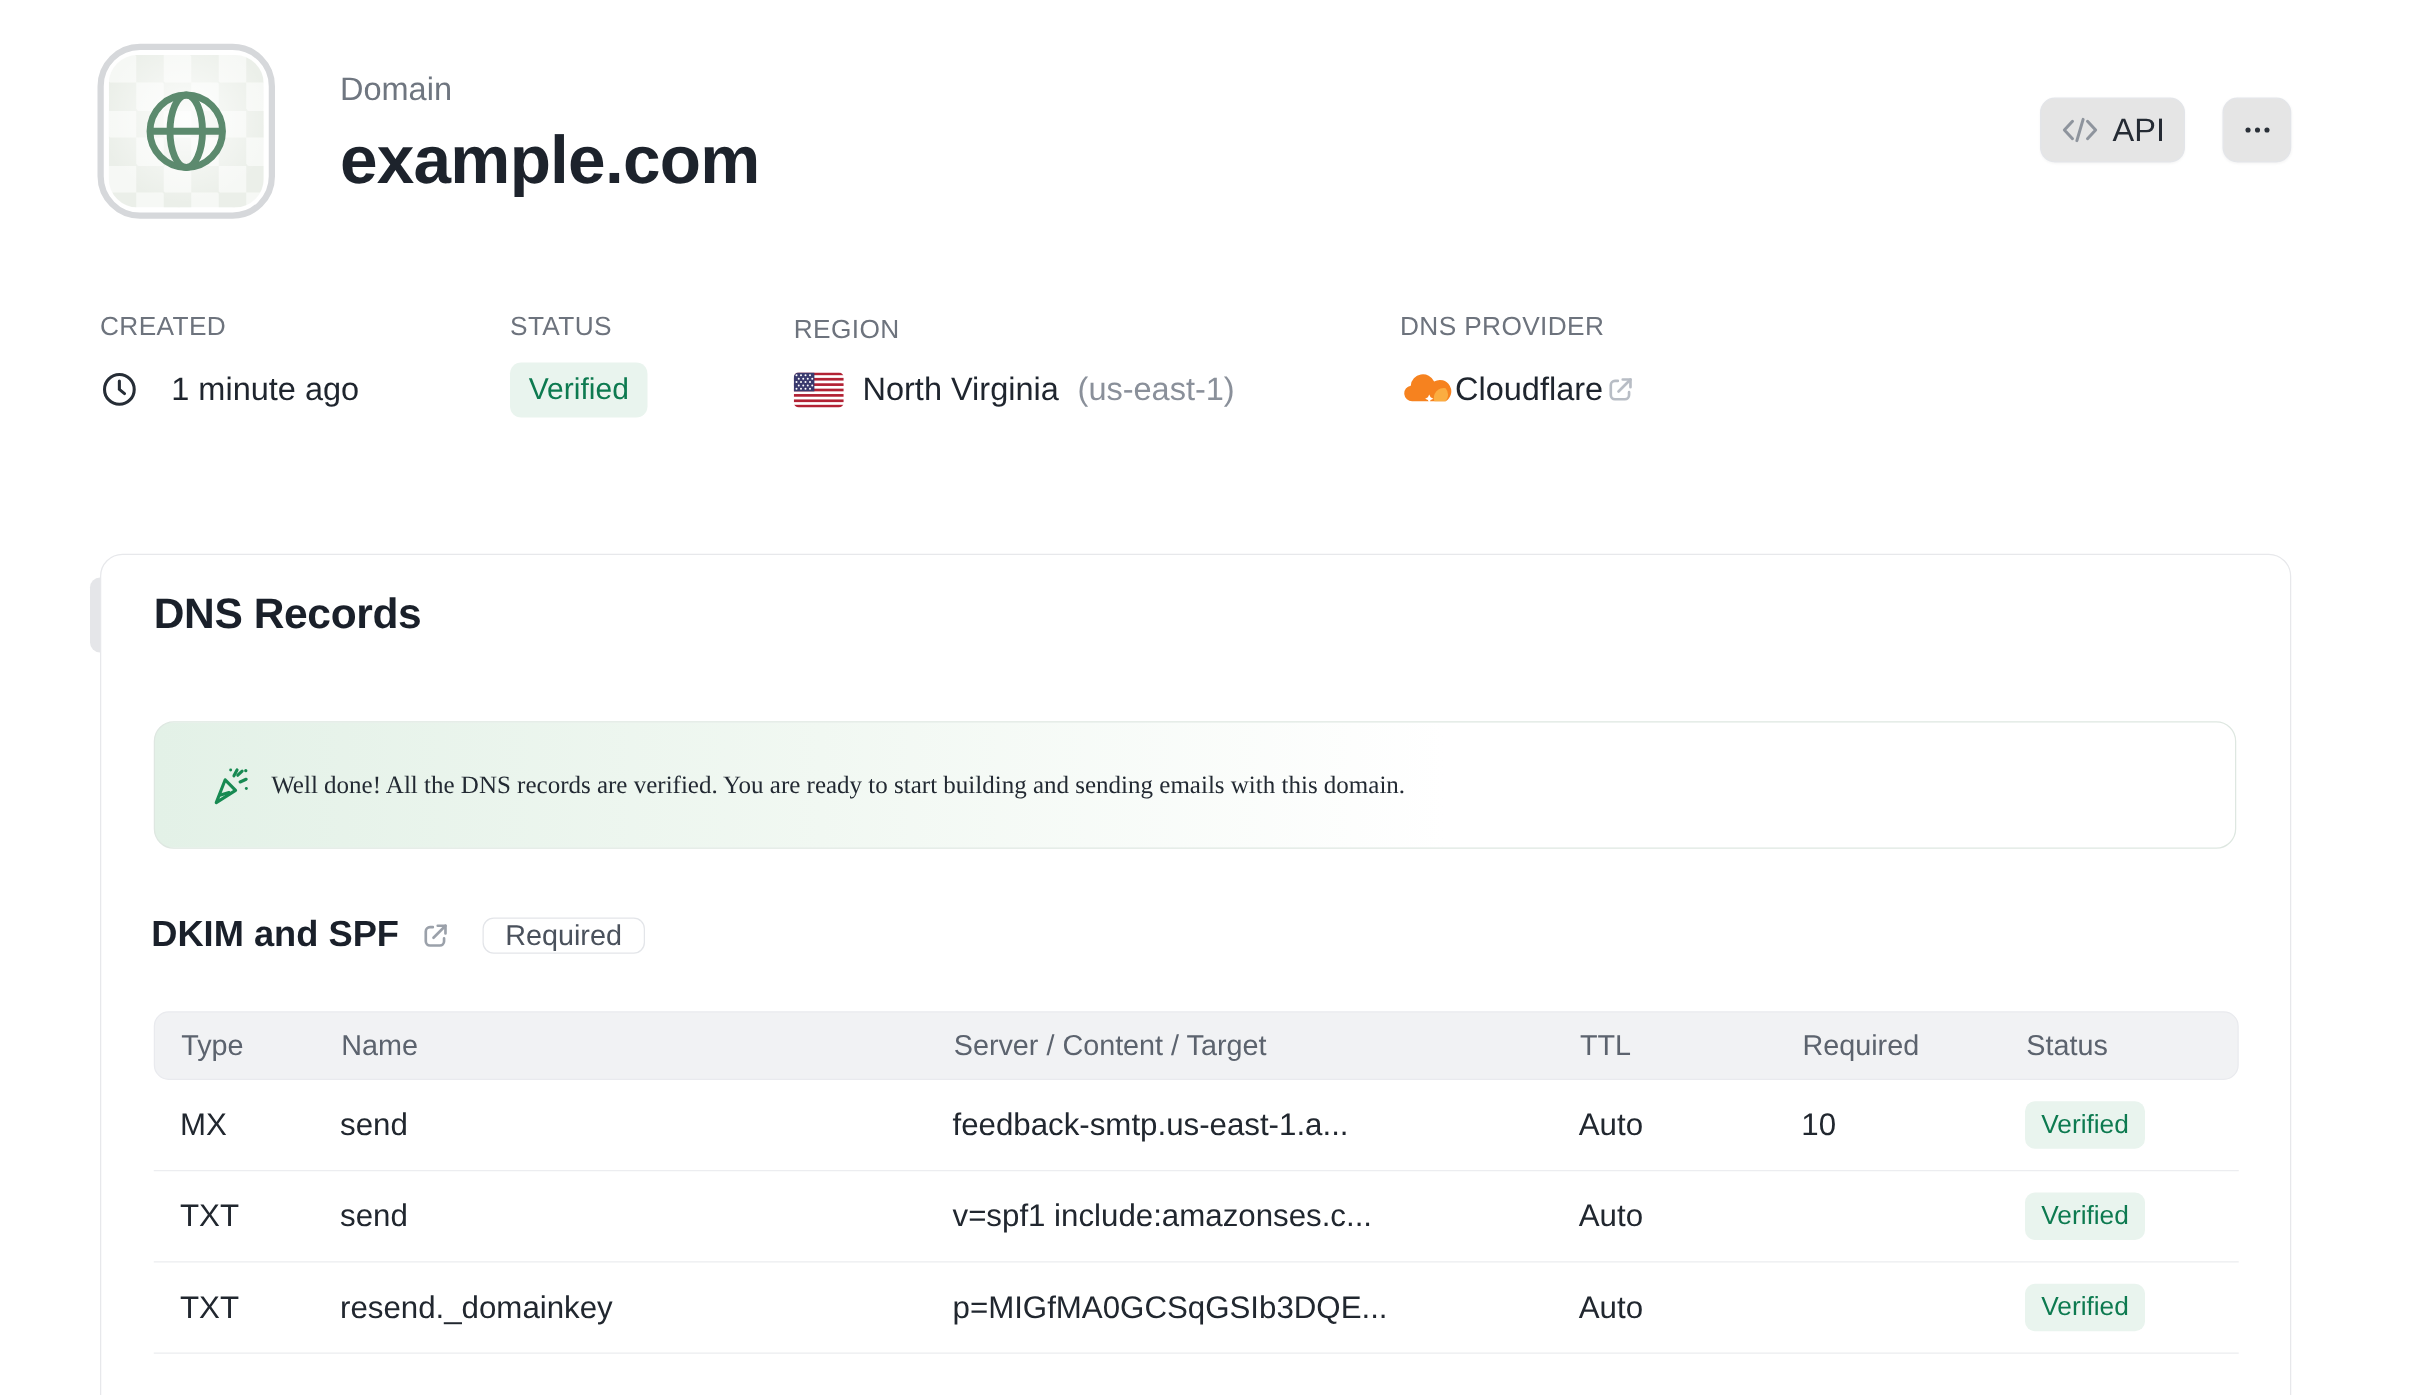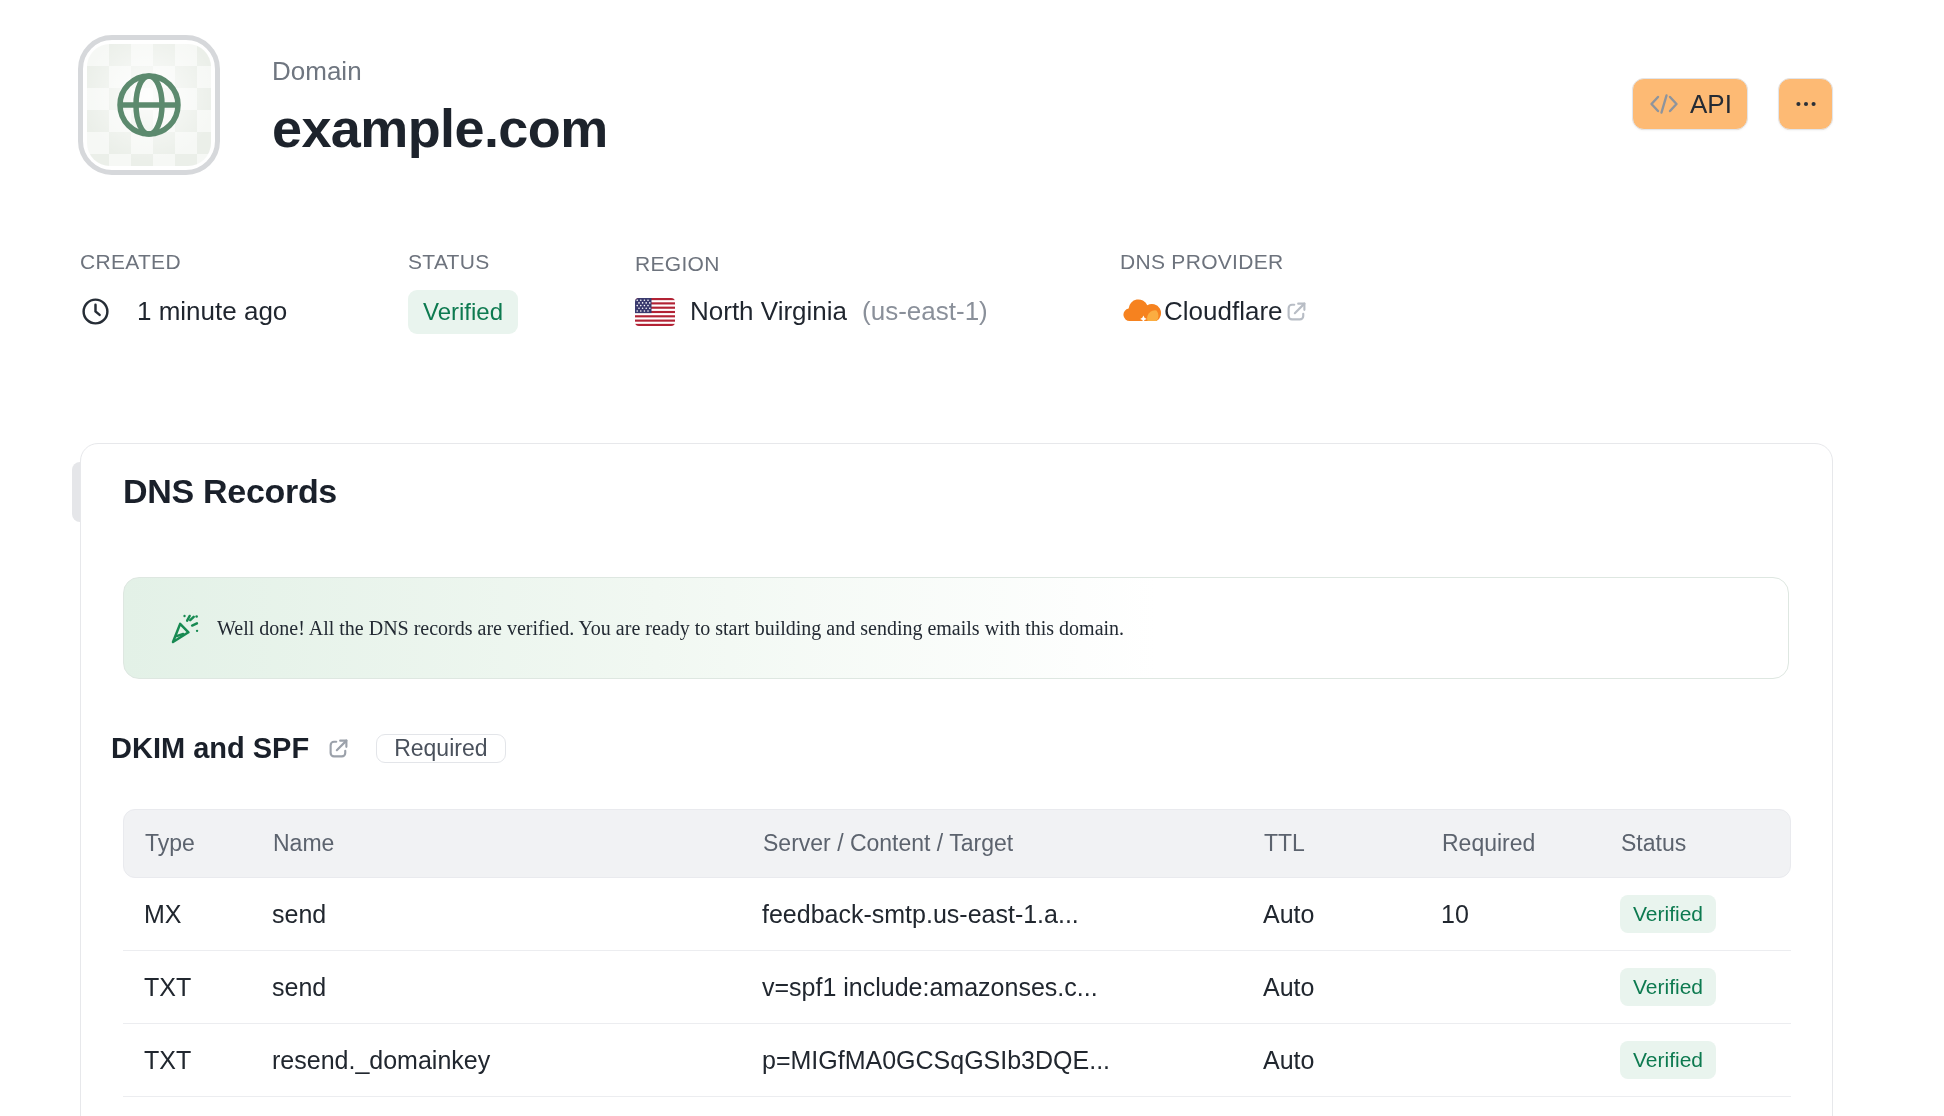--- a/index.html
+++ b/index.html
@@ -26,21 +26,21 @@
       linear-gradient(45deg,#ebefe9 26%,transparent 26%,transparent 74%,#ebefe9 74%),
       linear-gradient(45deg,#ebefe9 26%,transparent 26%,transparent 74%,#ebefe9 74%);
     background-size:auto,44px 44px,44px 44px;
     background-position:0 0,0 0,22px 22px;
   }
   .title-block { position:absolute; left:272px; top:56px; }
   .eyebrow { font-size:26px; color:#6f7680; font-weight:500; }
   .page-title { font-size:54px; font-weight:700; color:#1d232c; margin-top:10px; letter-spacing:-0.6px; }
 
   .btn {
-    position:absolute; top:78px; height:52px; background:#fdba74;
+    position:absolute; top:78px; height:52px; background:#e5e5e5;
     border:1px solid #e3e5e9; border-radius:12px;
     display:flex; align-items:center; justify-content:center; gap:10px;
     box-shadow:0 1px 2px rgba(20,24,30,.04); cursor:pointer;
   }
   .api-btn { left:1632px; width:116px; }
   .api-label { font-size:26px; color:#252b34; }
   .more-btn { left:1778px; width:55px; }
 
   
   .meta-label { position:absolute; font-size:21px; color:#6d737d; letter-spacing:.3px; }
@@ -66,36 +66,36 @@
     font-size:34px; font-weight:700; color:#1a202a; letter-spacing:-0.3px;
   }
   .banner {
     position:absolute; left:42px; top:133px; width:1666px; height:102px;
     border:1px solid #dee7e1; border-radius:16px;
     background:linear-gradient(90deg,#e3f1e7 0%,#f1f8f2 32%,#ffffff 62%);
     display:flex; align-items:center; padding:0 42px; gap:16px;
   }
   .banner-text { font-size:20px; color:#232a33;font-family:Liberation Serif, serif; }
 
-  .section-row { position:absolute; left:30px; top:288px; display:flex; align-items:center; gap:16px; }
+  .section-row { position:absolute; left:40px; top:288px; display:flex; align-items:center; gap:16px; }
   .section-title { font-size:29px; font-weight:700; color:#1a202a; }
   .required-badge {
     border:1px solid #e3e5e9; border-radius:9px; padding:0 17px;
     font-size:23px; color:#4a515c; background:#fff; margin-left:8px;
   }
 
   
   .dns-table { position:absolute; left:42px; top:365px; width:1668px; }
   .grid-cols {
     display:grid;
     grid-template-columns:128px 490px 501px 178px 179px 1fr;
     align-items:center; padding:0 21px;
   }
   .thead {
-    height:69px; background:#f1f2f4; border:1px solid #e9eaee; border-radius:12px;
+    height:55px; background:#f1f2f4; border:1px solid #e9eaee; border-radius:12px;
     font-size:23px; color:#5c636e; font-weight:500;
   }
   .trow {
     height:73px; border-bottom:1px solid #ecedf0;
     font-size:25px; color:#21272f;
   }
   .badge-sm {
     justify-self:start; padding:7px 13px; border-radius:8px;
     background:#e9f4ee; color:#0d7a50; font-size:21px; font-weight:500;
   }

